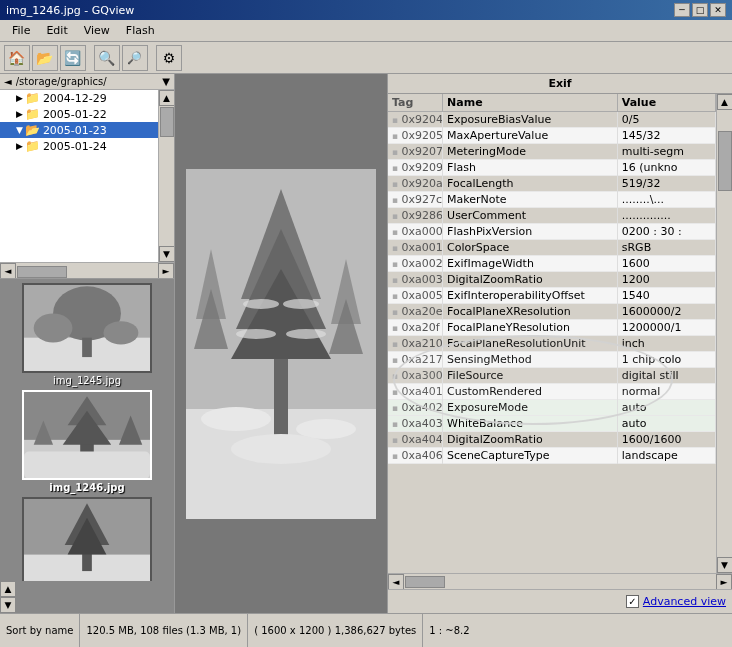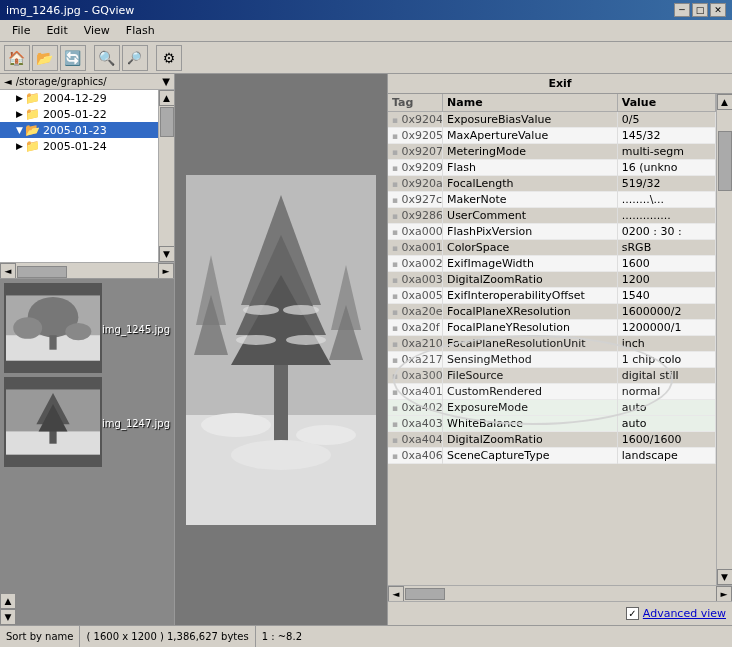--- a/index.html
+++ b/index.html
@@ -132,20 +132,21 @@
       flex: 1;
       overflow: hidden;
       background: #888;
       padding: 4px;
       display: flex;
       flex-direction: column;
       gap: 4px;
     }
     .thumb-item {
       display: flex;
+      flex-direction: column;
       align-items: center;
       cursor: pointer;
     }
     .thumb-img {
       width: 130px;
       height: 90px;
       border: 2px solid #555;
       overflow: hidden;
       display: flex;
       align-items: center;
@@ -289,21 +290,21 @@
       margin: 1px;
     }
     .scroll-track {
       flex: 1;
       background: #d4d0c8;
       width: 14px;
     }
 
     
     #statusbar {
-      height: 22px;
+      height: 34px;
       background: #d4d0c8;
       border-top: 1px solid #999;
       display: flex;
       align-items: center;
       font-size: 10px;
       flex-shrink: 0;
     }
     .status-seg {
       padding: 0 6px;
       border-right: 1px solid #999;
@@ -480,20 +481,39 @@
               <rect x="0" y="55" width="130" height="35" fill="#ddd"></rect>
               <ellipse cx="65" cy="30" rx="35" ry="28" fill="#777"></ellipse>
               <rect x="60" y="55" width="10" height="20" fill="#666"></rect>
               <ellipse cx="30" cy="45" rx="20" ry="15" fill="#888"></ellipse>
               <ellipse cx="100" cy="50" rx="18" ry="12" fill="#888"></ellipse>
             </svg>
           </div>
           <span class="thumb-label">img_1245.jpg</span>
         </div>
 
+        <div class="thumb-item">
+          <div class="thumb-img selected">
+            <svg class="thumb-snow-tree" viewBox="0 0 130 90" xmlns="http://www.w3.org/2000/svg">
+              <rect width="130" height="90" fill="#888"></rect>
+              <rect x="0" y="50" width="130" height="40" fill="#ccc"></rect>
+
+              <rect x="58" y="40" width="14" height="30" fill="#555"></rect>
+
+              <polygon points="65,5 45,35 85,35" fill="#666"></polygon>
+              <polygon points="65,20 40,55 90,55" fill="#555"></polygon>
+
+              <rect x="0" y="62" width="130" height="28" fill="#ddd" rx="5"></rect>
+
+              <polygon points="20,30 10,55 30,55" fill="#777"></polygon>
+              <polygon points="110,25 98,55 122,55" fill="#666"></polygon>
+            </svg>
+          </div>
+          <span class="thumb-label" style="color:#fff; font-weight:bold;">img_1246.jpg</span>
+        </div>
 
         <div class="thumb-item">
           <div class="thumb-img">
             <svg class="thumb-snow-tree" viewBox="0 0 130 90" xmlns="http://www.w3.org/2000/svg">
               <rect width="130" height="90" fill="#999"></rect>
               <rect x="0" y="58" width="130" height="32" fill="#ddd"></rect>
 
               <rect x="60" y="45" width="10" height="30" fill="#555"></rect>
               <polygon points="65,5 42,48 88,48" fill="#555"></polygon>
               <polygon points="65,20 45,58 85,58" fill="#444"></polygon>
@@ -688,15 +708,16 @@
     <div id="exif-bottom">
       <div class="advanced-checkbox">✓</div>
       <span class="advanced-label">Advanced view</span>
     </div>
   </div>
 
 </div>
 
 <div id="statusbar">
   <div class="status-seg">Sort by name</div>
+  <div class="status-seg">120.5 MB, 108 files (1.3 MB, 1)</div>
   <div class="status-seg">( 1600 x 1200 ) 1,386,627 bytes</div>
   <div class="status-seg" style="border-right:none;">1 : ~8.2</div>
 </div>
 
 </body></html>

